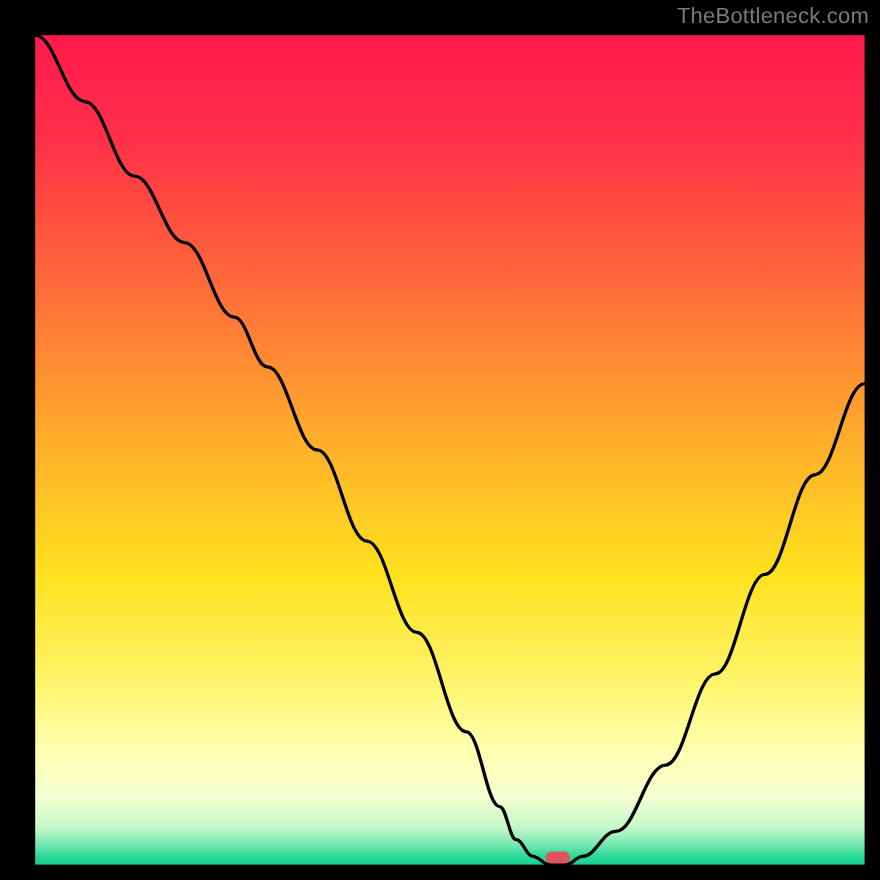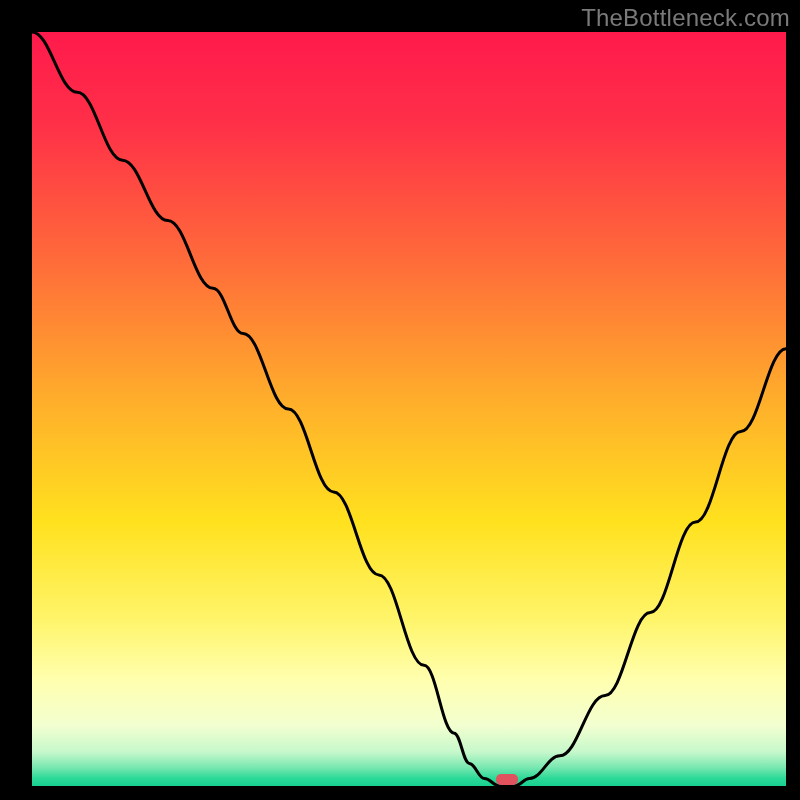--- a/index.html
+++ b/index.html
@@ -15,21 +15,21 @@
     width: 800px;
     height: 800px;
     background: #000;
     position: relative;
   }
   .attribution {
     position: absolute;
     top: 4px;
     right: 10px;
     color: #7a7a7a;
-    font-size: 24px;
+    font-size: 20px;
     font-weight: 500;
     letter-spacing: 0.2px;
   }
   svg {
     position: absolute;
     top: 0;
     left: 0;
   }
 </style>
 </head>

